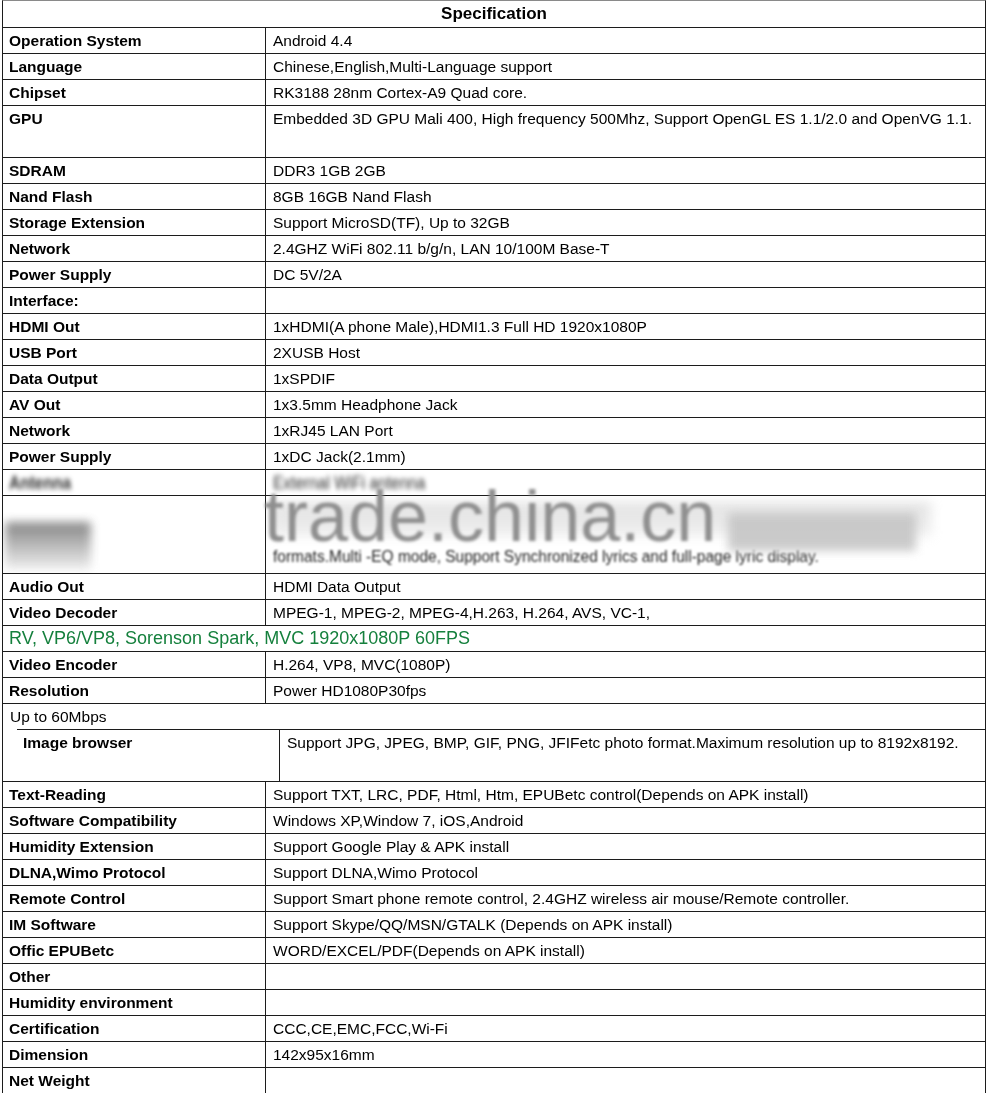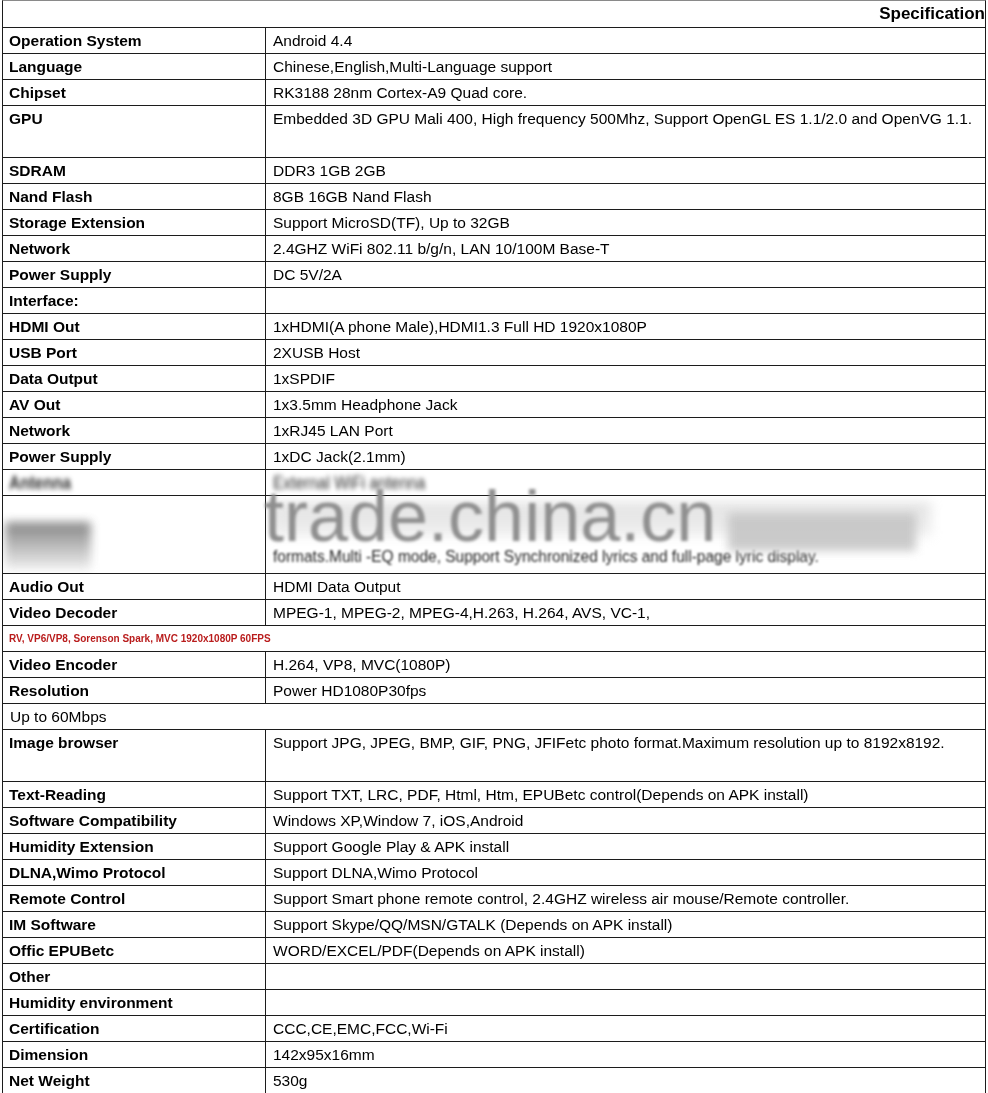--- a/index.html
+++ b/index.html
@@ -22,39 +22,39 @@
     border-left: 1.5px solid #1c1c1c;
     border-right: 1.5px solid #1c1c1c;
     border-top: 1px solid #8a8a8a;
     border-bottom: 2px solid #1c1c1c;
     background: #fff;
   }
 
   .title-row {
     height: 26px;
     line-height: 26px;
-    text-align: right;
+    text-align: center;
     font-size: 17px;
     font-weight: bold;
     color: #000;
   }
 
   .row {
     display: flex;
     border-top: 1.5px solid #1c1c1c;
     height: 26px;
     overflow: hidden;
   }
   .row.full {
     display: block;
-    font-weight: bold;
-    font-size: 10px;
+    font-weight: normal;
+    font-size: 18px;
     line-height: 23px;
     padding: 1px 2px 0 6px;
-    color: #b91c1c;
+    color: #15803d;
   }
   .cell {
     font-size: 15.5px;
     line-height: 25px;
     color: #000;
     overflow: hidden;
   }
   .cell.label {
     width: 263px;
     flex: 0 0 263px;
@@ -233,21 +233,21 @@
           <div class="cell label"><span class="txt">Video Encoder</span></div>
           <div class="cell value"><span class="txt">H.264, VP8, MVC(1080P)</span></div>
         </div>
         <div class="row">
           <div class="cell label"><span class="txt">Resolution</span></div>
           <div class="cell value"><span class="txt">Power HD1080P30fps</span></div>
         </div>
         <div class="row">
           <div class="cell value"><span class="txt">Up to 60Mbps</span></div>
         </div>
-        <div class="row" style="height: 52px;">
+        <div class="row" style="height: 52px; margin-left: 14px;">
           <div class="cell label"><span class="txt">Image browser</span></div>
           <div class="cell value"><span class="txt">Support JPG, JPEG, BMP, GIF, PNG, JFIFetc photo format.Maximum resolution up to 8192x8192.</span></div>
         </div>
         <div class="row">
           <div class="cell label"><span class="txt">Text-Reading</span></div>
           <div class="cell value"><span class="txt">Support TXT, LRC, PDF, Html, Htm, EPUBetc control(Depends on APK install)</span></div>
         </div>
         <div class="row">
           <div class="cell label"><span class="txt">Software Compatibility</span></div>
           <div class="cell value"><span class="txt">Windows XP,Window 7, iOS,Android</span></div>
@@ -282,19 +282,18 @@
         <div class="row">
           <div class="cell label"><span class="txt">Certification</span></div>
           <div class="cell value"><span class="txt">CCC,CE,EMC,FCC,Wi-Fi</span></div>
         </div>
         <div class="row">
           <div class="cell label"><span class="txt">Dimension</span></div>
           <div class="cell value"><span class="txt">142x95x16mm</span></div>
         </div>
         <div class="row">
           <div class="cell label"><span class="txt">Net Weight</span></div>
-          <div class="cell value"><span class="txt">530g</span></div>
         </div>
       </div>
   </div>
   <div class="wm-band"></div>
   <div class="watermark">trade.china.cn</div>
 </div>
 
 </body></html>

